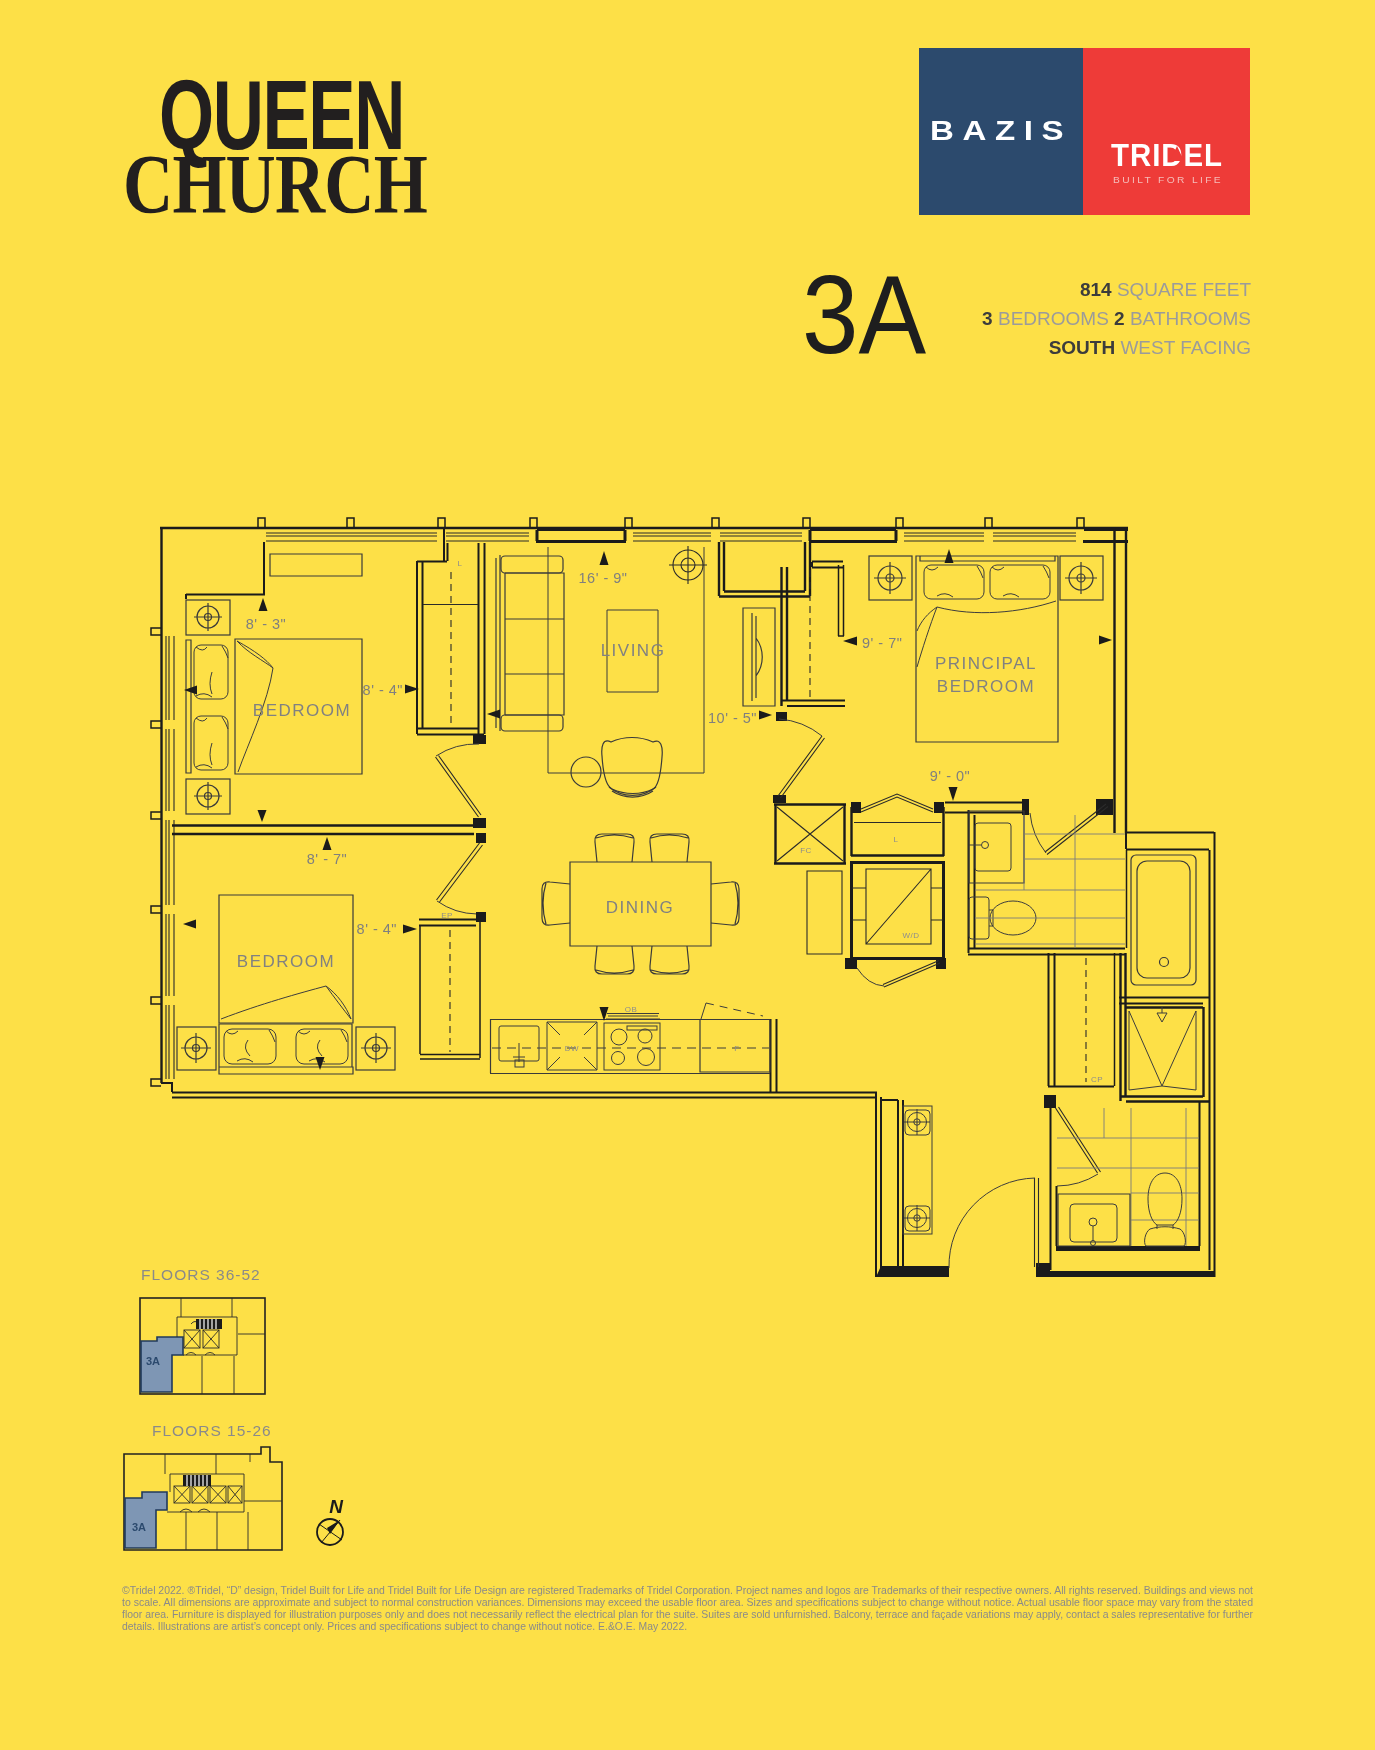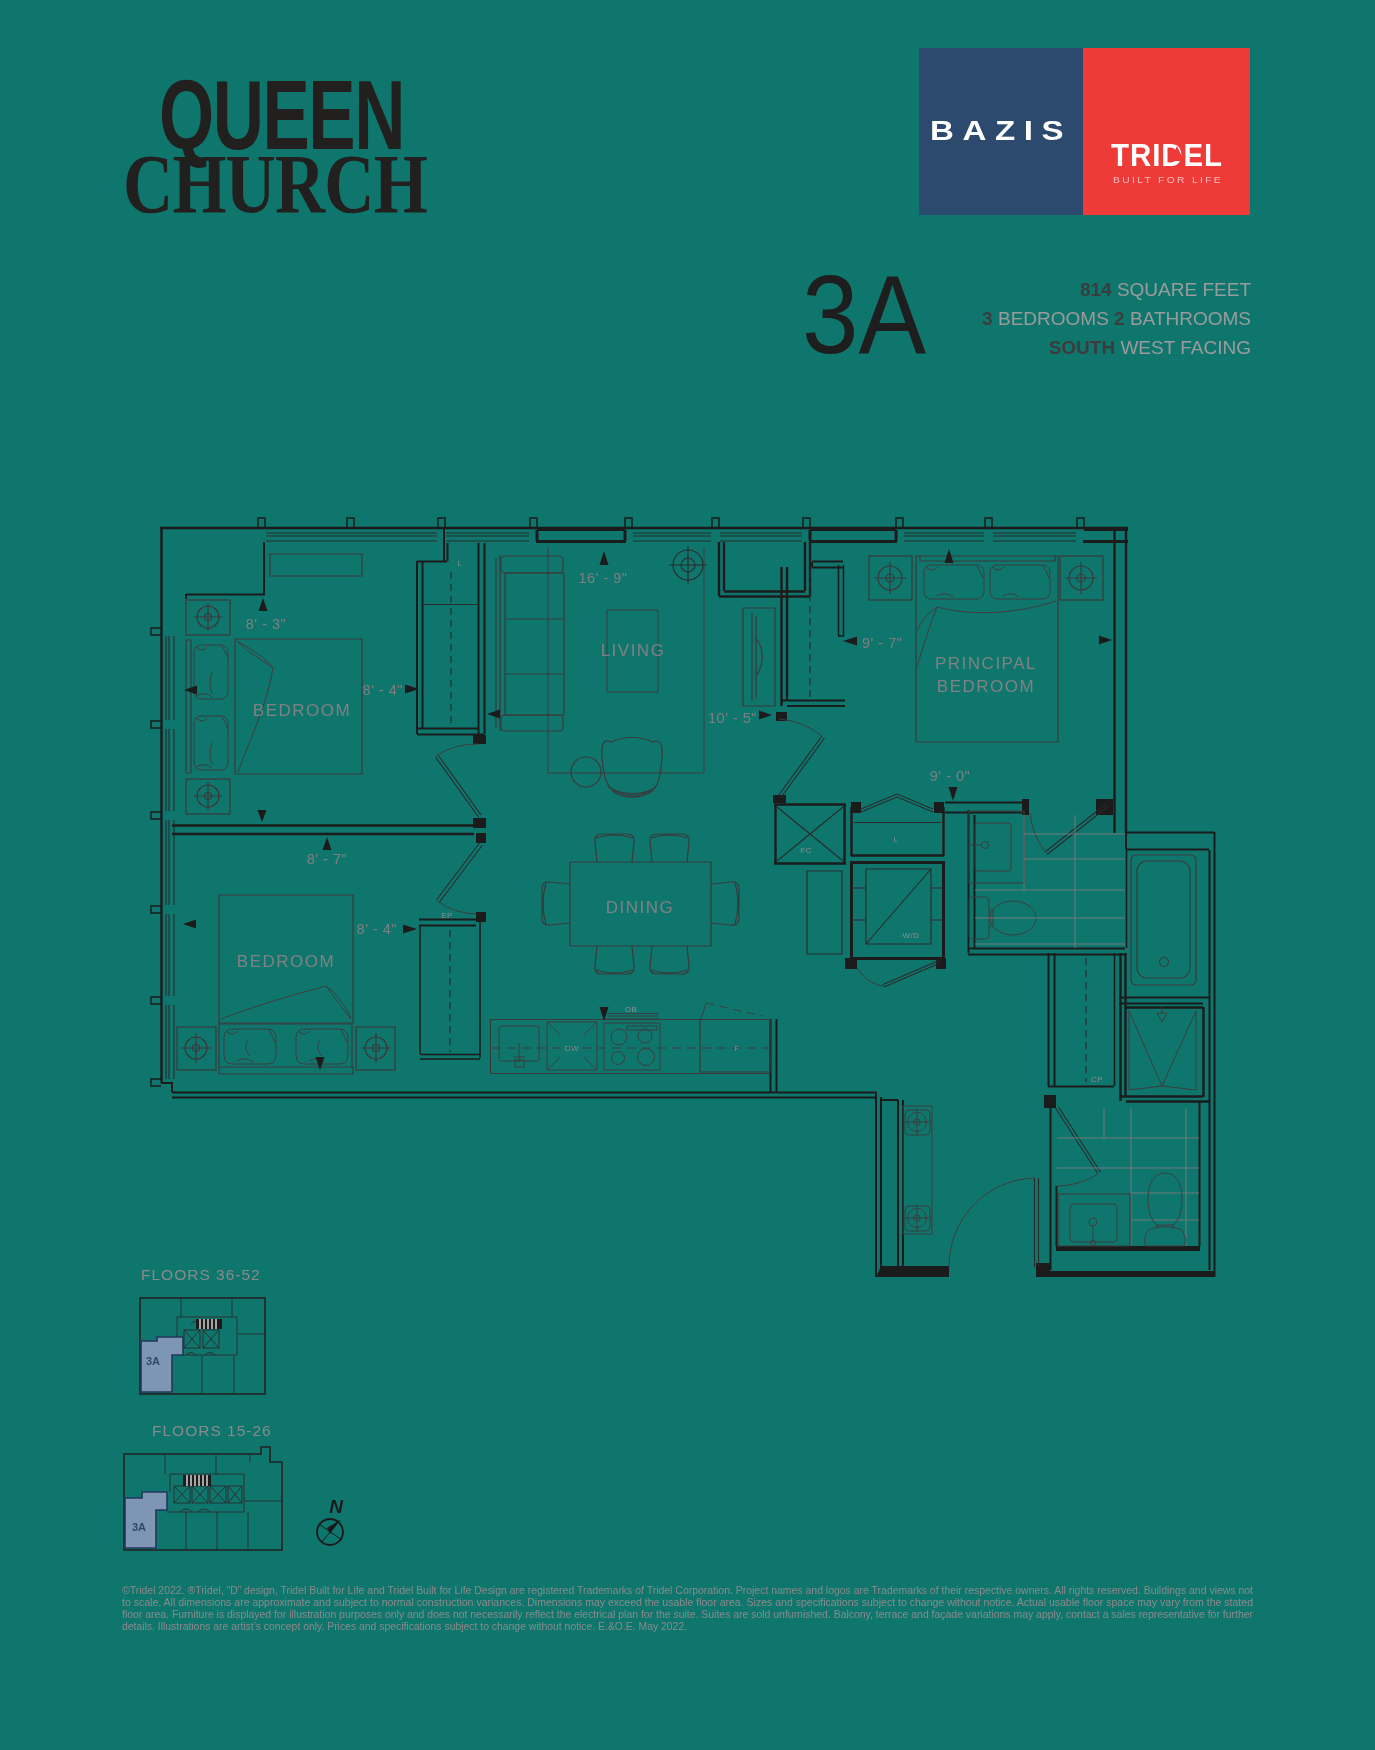--- a/index.html
+++ b/index.html
@@ -1,16 +1,16 @@
 <!DOCTYPE html>
 <html><head>
 <meta charset="utf-8">
 <style>
   html,body{margin:0;padding:0;background:#ffffff;}
-  #page{position:relative;width:1375px;height:1750px;background:#0f766e;overflow:hidden;font-family:"Liberation Sans",sans-serif;}
+  #page{position:relative;width:1375px;height:1750px;background:#fde047;overflow:hidden;font-family:"Liberation Sans",sans-serif;}
   svg text{font-family:"Liberation Sans",sans-serif;}
 </style>
 </head>
 <body>
 <div id="page">
 <svg width="1375" height="1750" viewBox="0 0 1375 1750">
 <defs></defs>
 <style>
  .w3{stroke:#1b1b1b;stroke-width:3;fill:none;}
  .w25{stroke:#1b1b1b;stroke-width:2.4;fill:none;}

